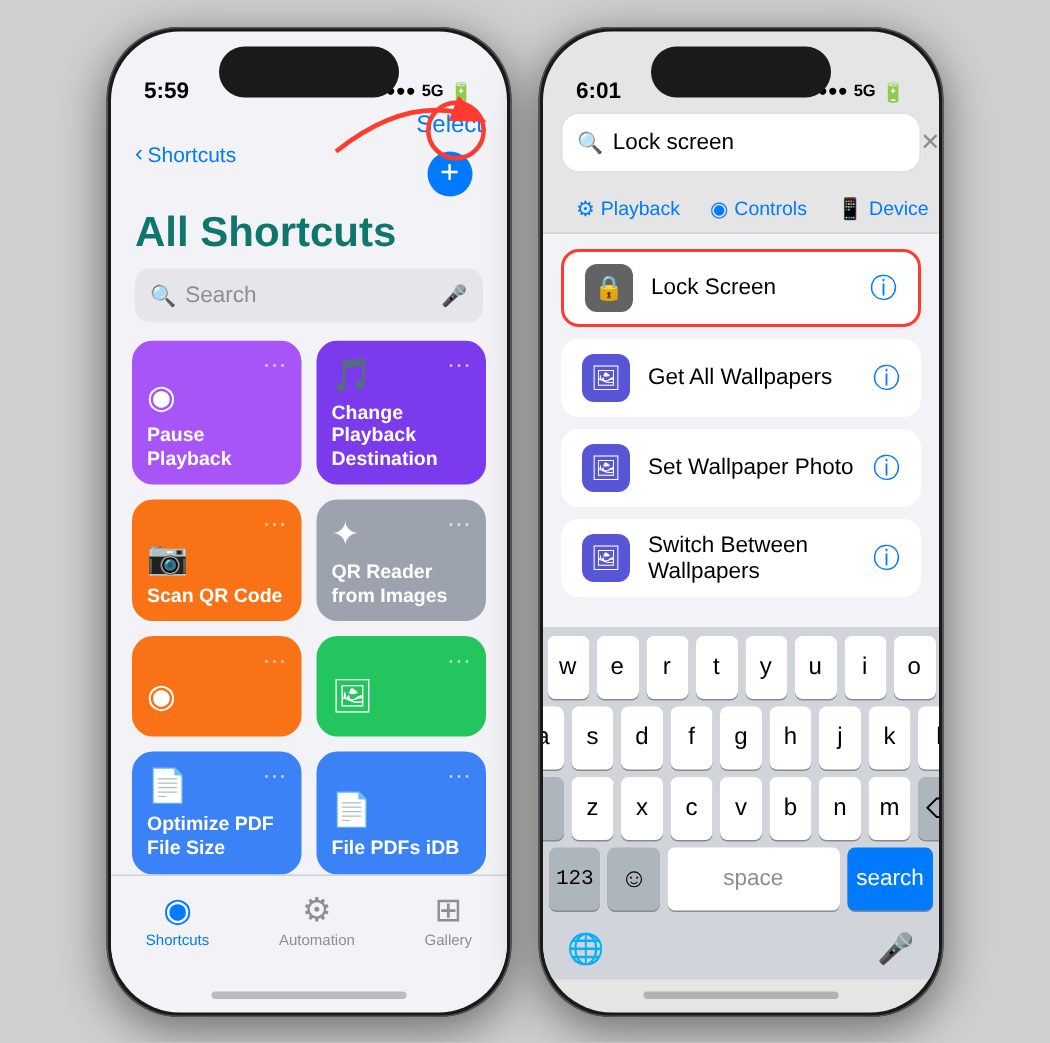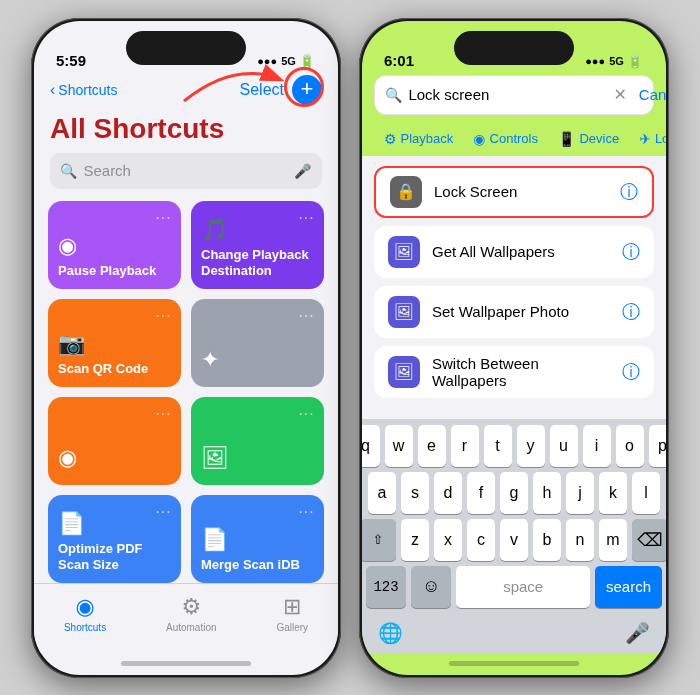--- a/index.html
+++ b/index.html
@@ -10,21 +10,21 @@
       display: flex;
       align-items: center;
       justify-content: center;
       gap: 18px;
       font-family: -apple-system, 'SF Pro Display', 'Helvetica Neue', Arial, sans-serif;
       overflow: hidden;
     }
 
     
     .phone {
-      width: 310px;
+      width: 270px;
       height: 660px;
       background: #1a1a1a;
       border-radius: 48px;
       padding: 3px;
       box-shadow: 0 8px 32px rgba(0,0,0,0.5), inset 0 0 0 1px #555;
       position: relative;
       flex-shrink: 0;
     }
     .phone-inner {
       width: 100%;
@@ -86,30 +86,31 @@
     .nav-back {
       color: #007aff;
       font-size: 14px;
       display: flex;
       align-items: center;
       gap: 3px;
     }
     .nav-title-large {
       font-size: 28px;
       font-weight: 700;
-      color: #b91c1c;
+      color: #0f766e;
       padding: 0 16px 8px;
       flex-shrink: 0;
     }
     .nav-actions {
       display: flex;
       align-items: center;
       gap: 8px;
       color: #007aff;
       font-size: 14px;
+      flex-direction: column;
     }
     .add-btn {
       width: 30px;
       height: 30px;
       border-radius: 50%;
       background: #007aff;
       color: white;
       display: flex;
       align-items: center;
       justify-content: center;
@@ -217,21 +218,21 @@
     }
     .home-bar {
       width: 130px;
       height: 5px;
       background: #1a1a1a;
       border-radius: 3px;
       opacity: 0.25;
     }
 
     
-    .phone-right .phone-inner { background: #bef264; }
+    .phone-right .phone-inner { background: #e5e5e5; }
 
     
     .search-bar-right {
       margin: 0 12px 8px;
       background: white;
       border-radius: 12px;
       height: 40px;
       display: flex;
       align-items: center;
       padding: 0 10px;
@@ -442,38 +443,39 @@
         <span class="tile-label">Change Playback Destination</span>
       </div>
       <div class="shortcut-tile" style="background:#f97316;">
         <span class="tile-more">···</span>
         <span class="tile-icon">📷</span>
         <span class="tile-label">Scan QR Code</span>
       </div>
       <div class="shortcut-tile" style="background:#9ca3af;">
         <span class="tile-more">···</span>
         <span class="tile-icon">✦</span>
+        <span class="tile-label">QR Reader from Images</span>
       </div>
       <div class="shortcut-tile" style="background:#f97316;">
         <span class="tile-more">···</span>
         <span class="tile-icon">◉</span>
       </div>
       <div class="shortcut-tile" style="background:#22c55e;">
         <span class="tile-more">···</span>
         <span class="tile-icon">🖼</span>
       </div>
       <div class="shortcut-tile" style="background:#3b82f6;">
         <span class="tile-more">···</span>
         <span class="tile-icon">📄</span>
-        <span class="tile-label">Optimize PDF Scan Size</span>
+        <span class="tile-label">Optimize PDF File Size</span>
       </div>
       <div class="shortcut-tile" style="background:#3b82f6;">
         <span class="tile-more">···</span>
         <span class="tile-icon">📄</span>
-        <span class="tile-label">Merge Scan iDB</span>
+        <span class="tile-label">File PDFs iDB</span>
       </div>
     </div>
 
     <div class="tab-bar">
       <div class="tab-item tab-active">
         <span class="tab-icon">◉</span>
         <span class="tab-label">Shortcuts</span>
       </div>
       <div class="tab-item tab-inactive">
         <span class="tab-icon">⚙</span>

